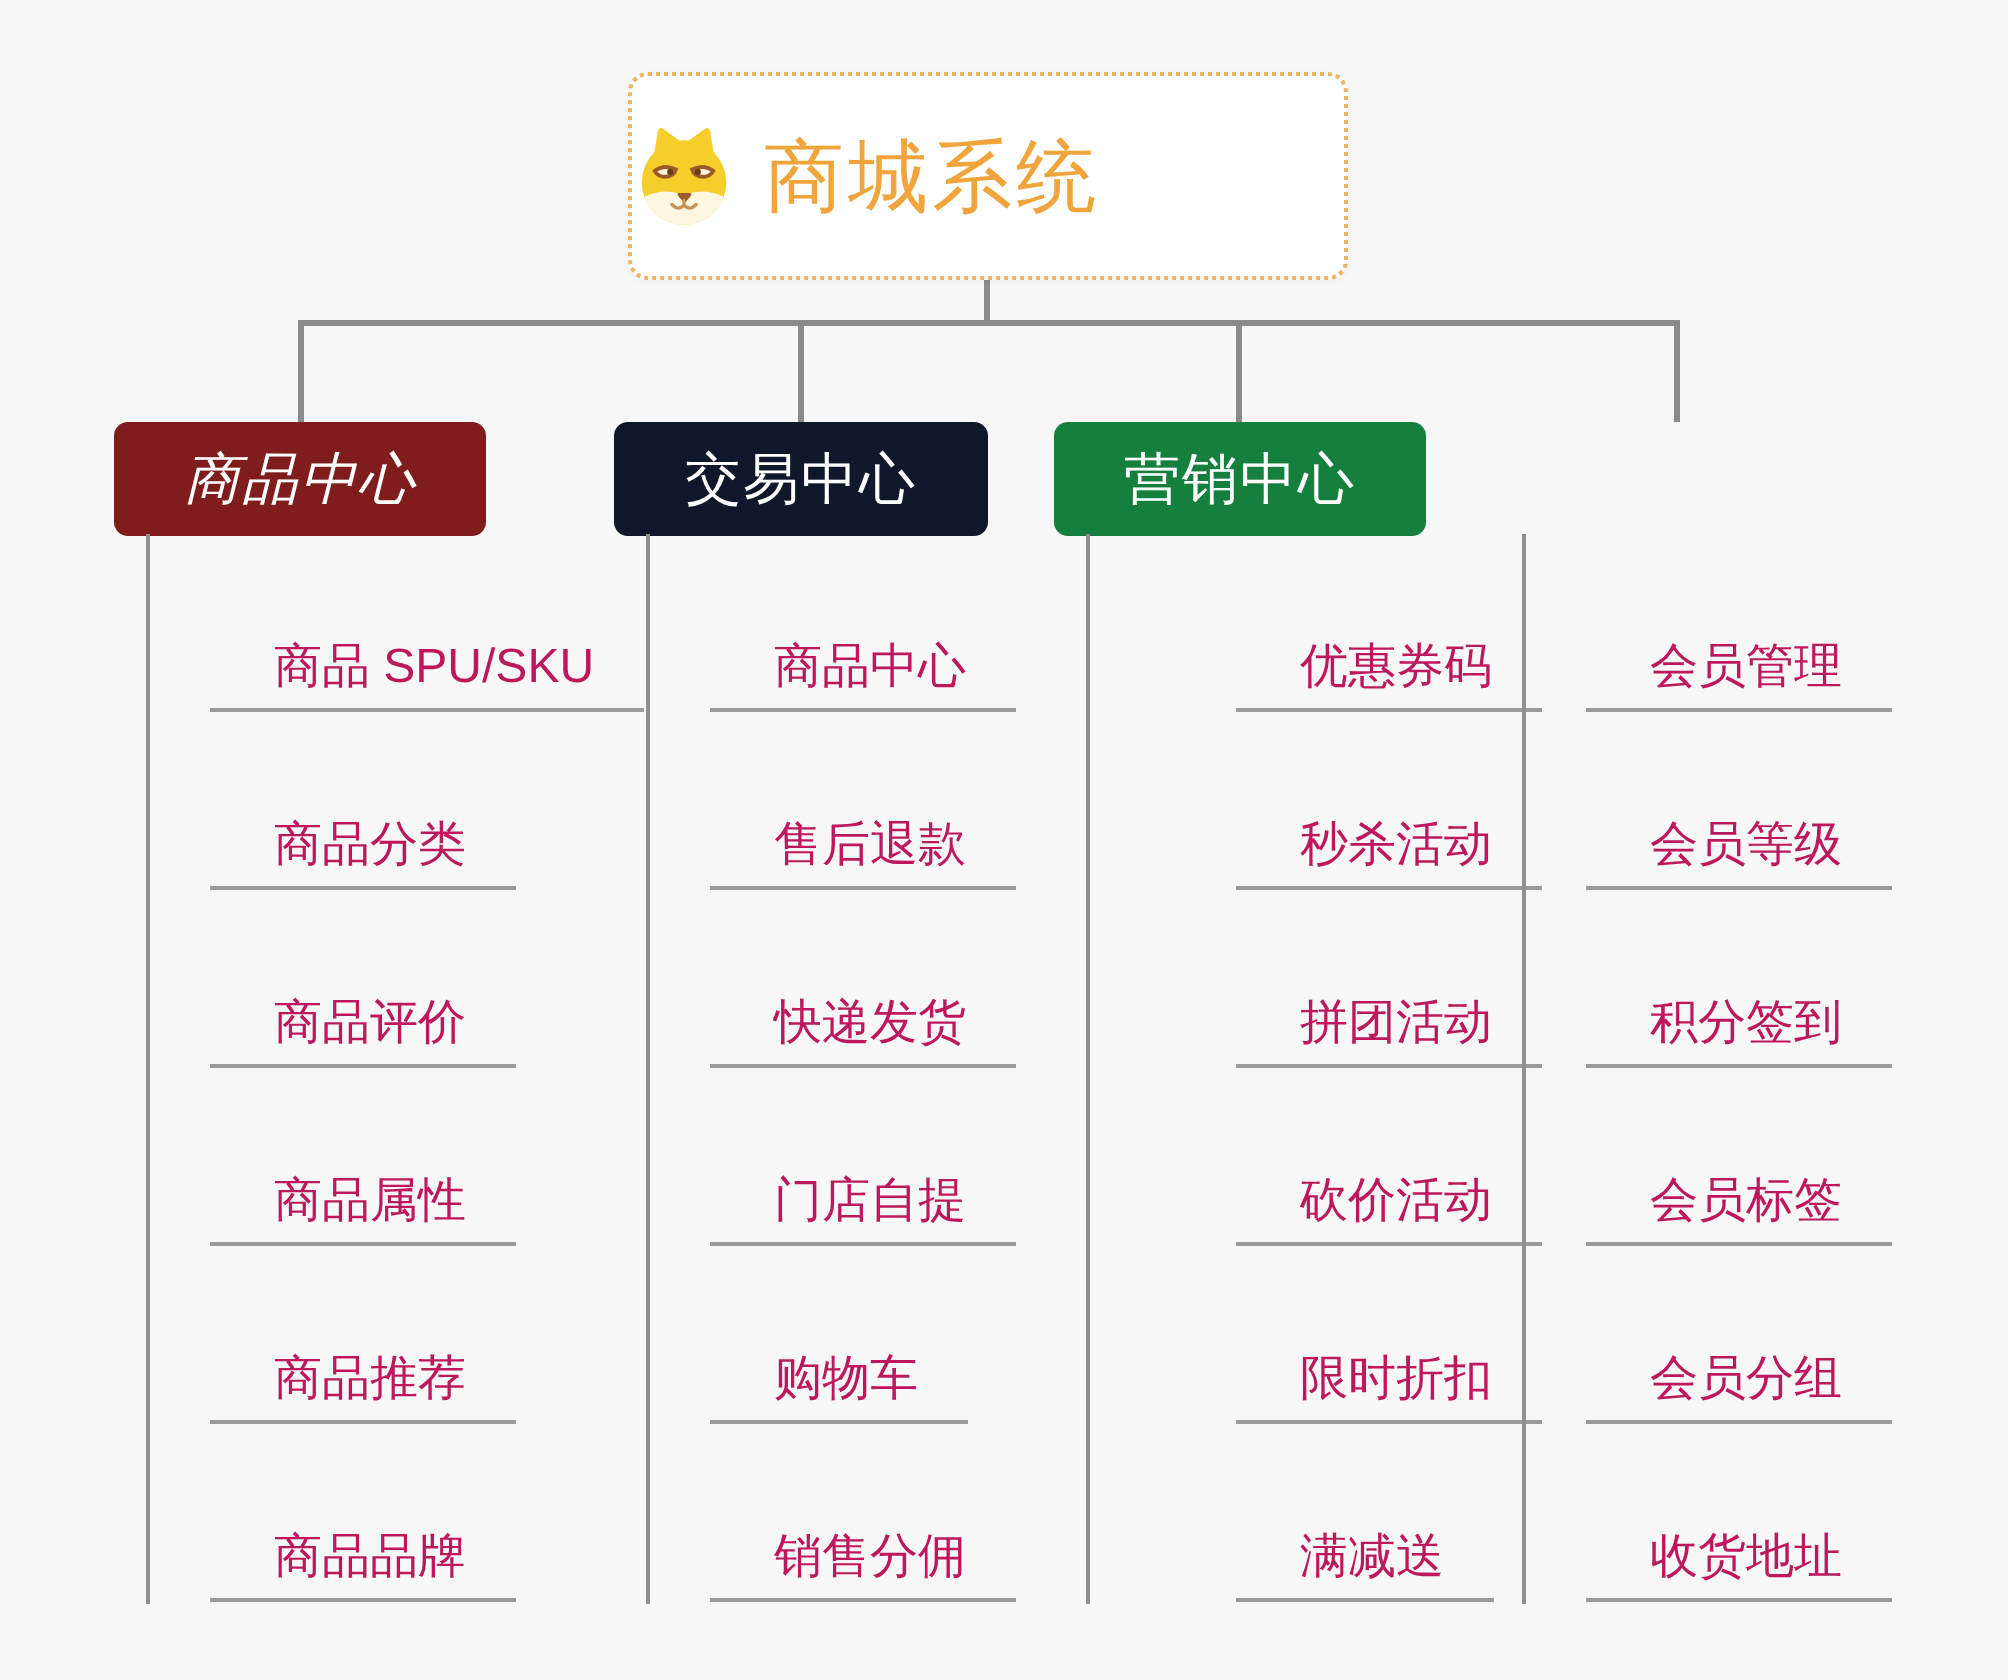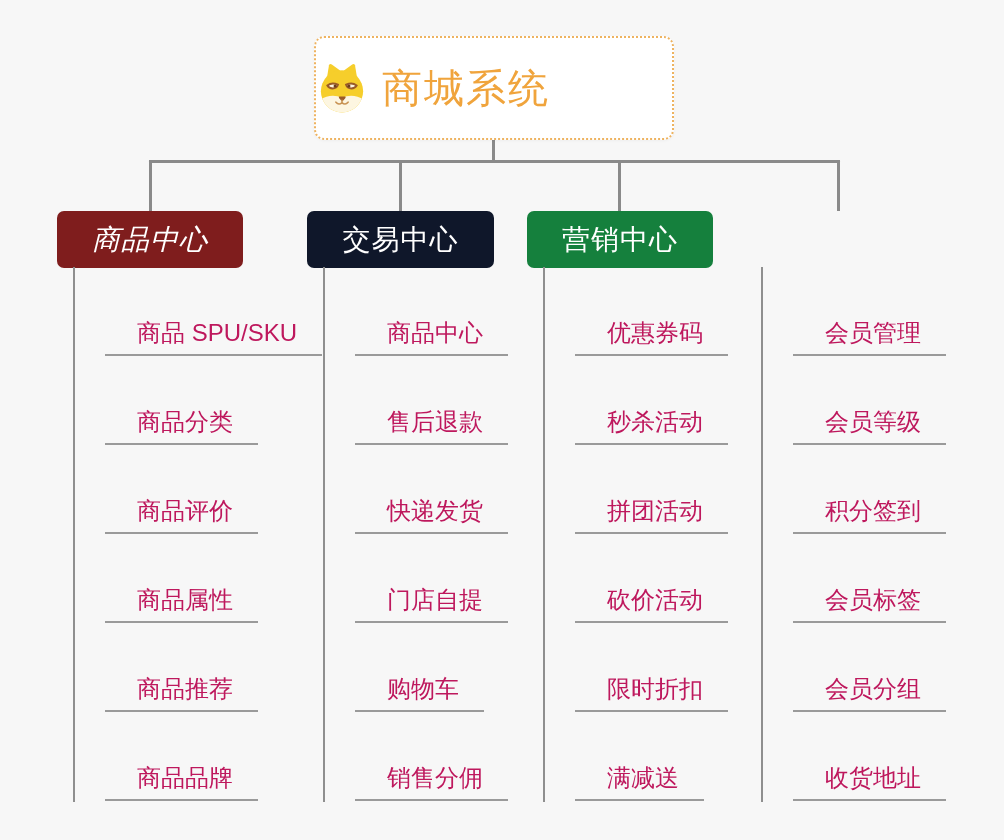--- a/index.html
+++ b/index.html
@@ -30,21 +30,21 @@
     display:flex; align-items:center; justify-content:center;
     color:#ffffff; font-size:28px; letter-spacing:1px;
   }
   .b0 { left:57px;  width:186px; }
   .b1 { left:307px; width:187px; }
   .b2 { left:527px; width:186px; }
   .b3 { left:745px; width:187px; }
 
   
   .col { position:absolute; top:267px; width:230px; }
-  .c0 { left:73px; } .c1 { left:323px; } .c2 { left:543px; } .c3 { left:761px; }
+  .c0 { left:73px; } .c1 { left:323px; } .c2 { left:543px;padding-left:43px; } .c3 { left:761px; }
   .vline { position:absolute; left:0; top:0; width:2px; height:535px; background:#8f8f8f; }
   .leaf { height:89px; display:flex; align-items:flex-end; }
   .leaf-label {
     display:inline-block; padding:0 25px 5px 32px;
     border-bottom:2px solid #9a9a9a;
     font-size:24px; color:#be185d; white-space:nowrap;margin-left:32px;
   }
 </style>
 </head>
 <body>

